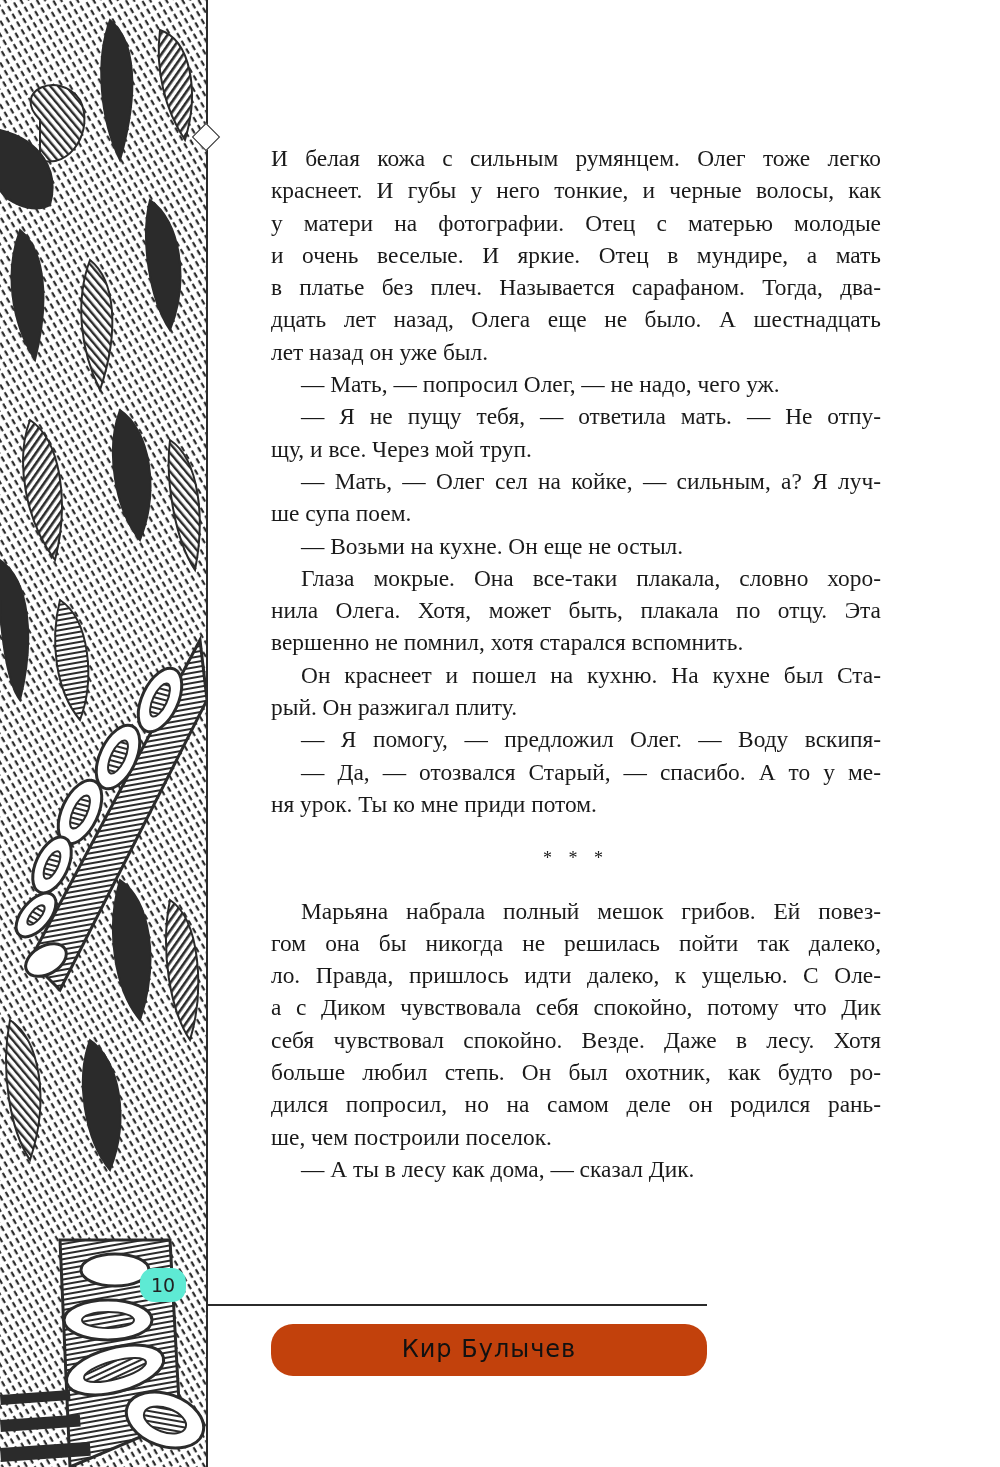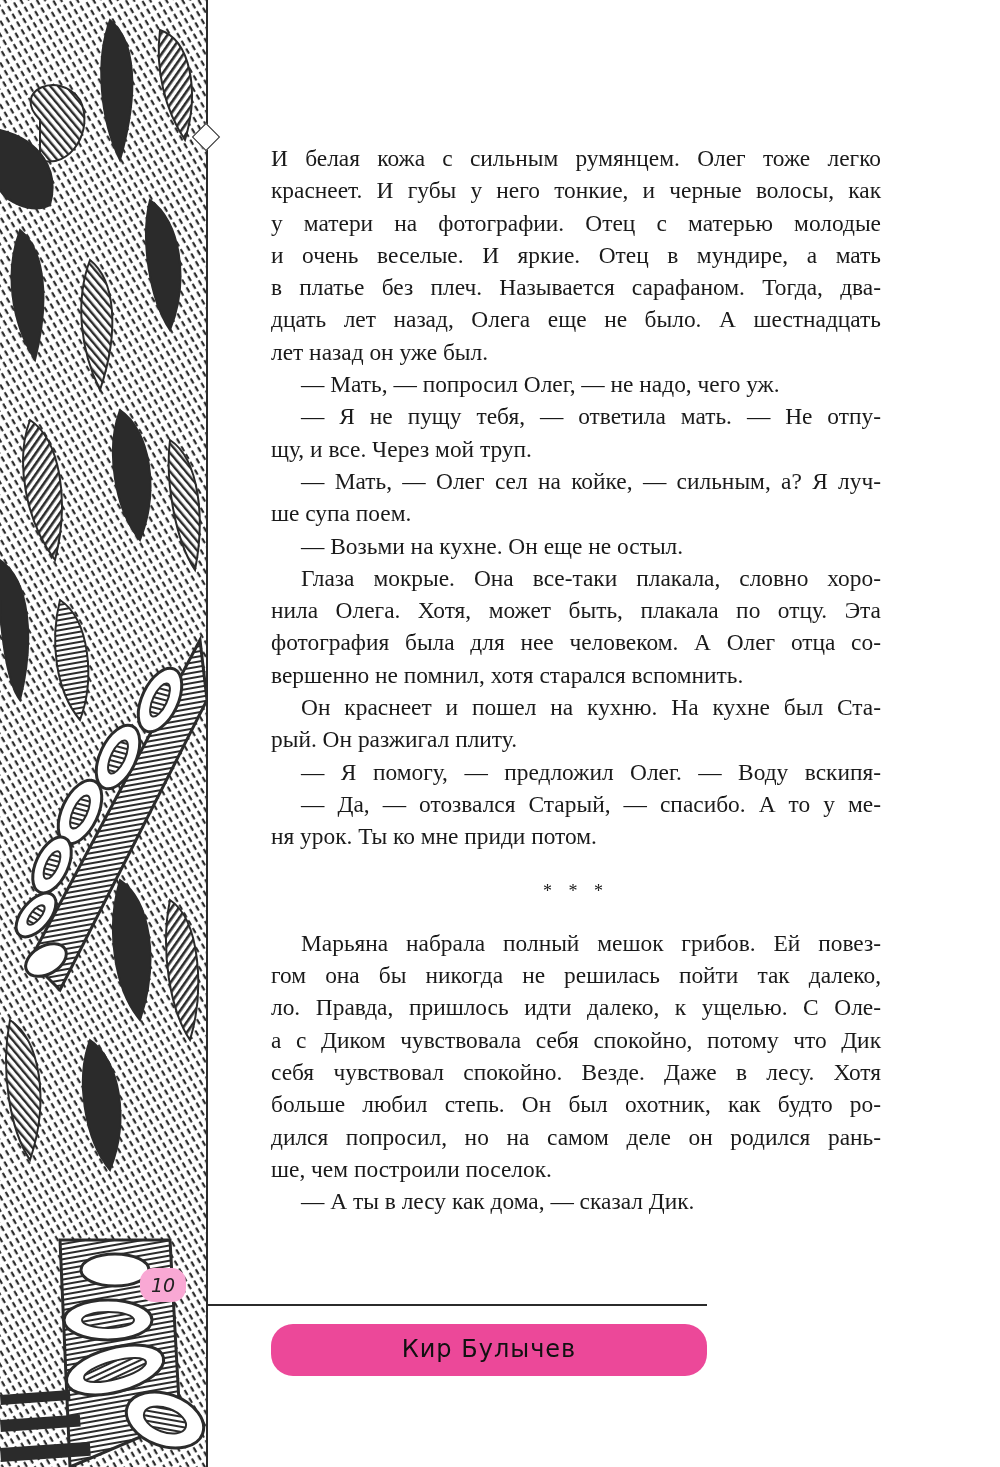--- a/index.html
+++ b/index.html
@@ -3,31 +3,31 @@
 <meta charset="utf-8">
 <style>
   html, body { margin: 0; padding: 0; background: #ffffff; }
   body { width: 1000px; height: 1467px; position: relative; overflow: hidden; font-family: "Liberation Serif", "DejaVu Serif", serif; color: #1a1a1a; }
 
   .illustration { position: absolute; left: 0; top: 0; width: 207px; height: 1467px; overflow: hidden; background: #ffffff; }
   .illustration svg { display: block; }
   .border-line { position: absolute; left: 206px; top: 0; width: 2px; height: 1467px; background: #2b2b2b; }
   .diamond { position: absolute; left: 196px; top: 127px; width: 18px; height: 18px; background: #fff; border: 1.5px solid #2b2b2b; transform: rotate(45deg); }
 
-  .page-number-wrap { position: absolute; left: 140px; top: 1268px; width: 46px; height: 34px; background: #f9a8d4; border-radius: 14px; font-style: italic; }
+  .page-number-wrap { position: absolute; left: 140px; top: 1268px; width: 46px; height: 34px; background: #5eead4; border-radius: 14px; }
   .page-number { position: absolute; left: 0; top: 0; width: 46px; text-align: center; line-height: 34px; font-family: "DejaVu Sans", sans-serif; font-size: 19px; color: #222; }
 
   .text-block { position: absolute; left: 271px; top: 142px; width: 610px; font-size: 23.4px; line-height: 32.3px; text-align: justify; }
   .text-block p { margin: 0; }
   .line { display: block; text-align: justify; text-align-last: justify; white-space: nowrap; }
   .line.last { text-align-last: left; }
   .separator { text-align: center; font-size: 18px; margin: 22px 0 20px 0; letter-spacing: 6px; }
 
   .footer-rule { position: absolute; left: 207px; top: 1304px; width: 500px; height: 2px; background: #2b2b2b; }
-  .author-pill { position: absolute; left: 271px; top: 1324px; width: 436px; height: 52px; background: #ec4899; border-radius: 22px; }
+  .author-pill { position: absolute; left: 271px; top: 1324px; width: 436px; height: 52px; background: #c2410c; border-radius: 22px; }
   .author-name { position: absolute; left: 0; top: 0; width: 436px; text-align: center; line-height: 50px; font-family: "DejaVu Sans", sans-serif; font-size: 24px; color: #111; letter-spacing: 1px; }
 </style>
 </head>
 <body>
 
 <div class="illustration">
   <svg width="207" height="1467" viewBox="0 0 207 1467">
     <defs>
       <pattern id="hatch" width="6" height="6" patternUnits="userSpaceOnUse" patternTransform="rotate(35)">
         <rect width="6" height="6" fill="#fff"></rect>
@@ -139,21 +139,20 @@
       <p>
         <span class="line" style="padding-left: 30px;">— Мать, — Олег сел на койке, — сильным, а? Я луч-</span>
         <span class="line last">ше супа поем.</span>
       </p>
       <p>
         <span class="line last" style="padding-left: 30px;">— Возьми на кухне. Он еще не остыл.</span>
       </p>
       <p>
         <span class="line" style="padding-left: 30px;">Глаза мокрые. Она все-таки плакала, словно хоро-</span>
         <span class="line">нила Олега. Хотя, может быть, плакала по отцу. Эта</span>
-        <span class="line">фотография была для нее человеком. А Олег отца со-</span>
         <span class="line last">вершенно не помнил, хотя старался вспомнить.</span>
       </p>
       <p>
         <span class="line" style="padding-left: 30px;">Он краснеет и пошел на кухню. На кухне был Ста-</span>
         <span class="line last">рый. Он разжигал плиту.</span>
       </p>
       <p>
         <span class="line" style="padding-left: 30px;">— Я помогу, — предложил Олег. — Воду вскипя-</span>
       </p>
       <p>

